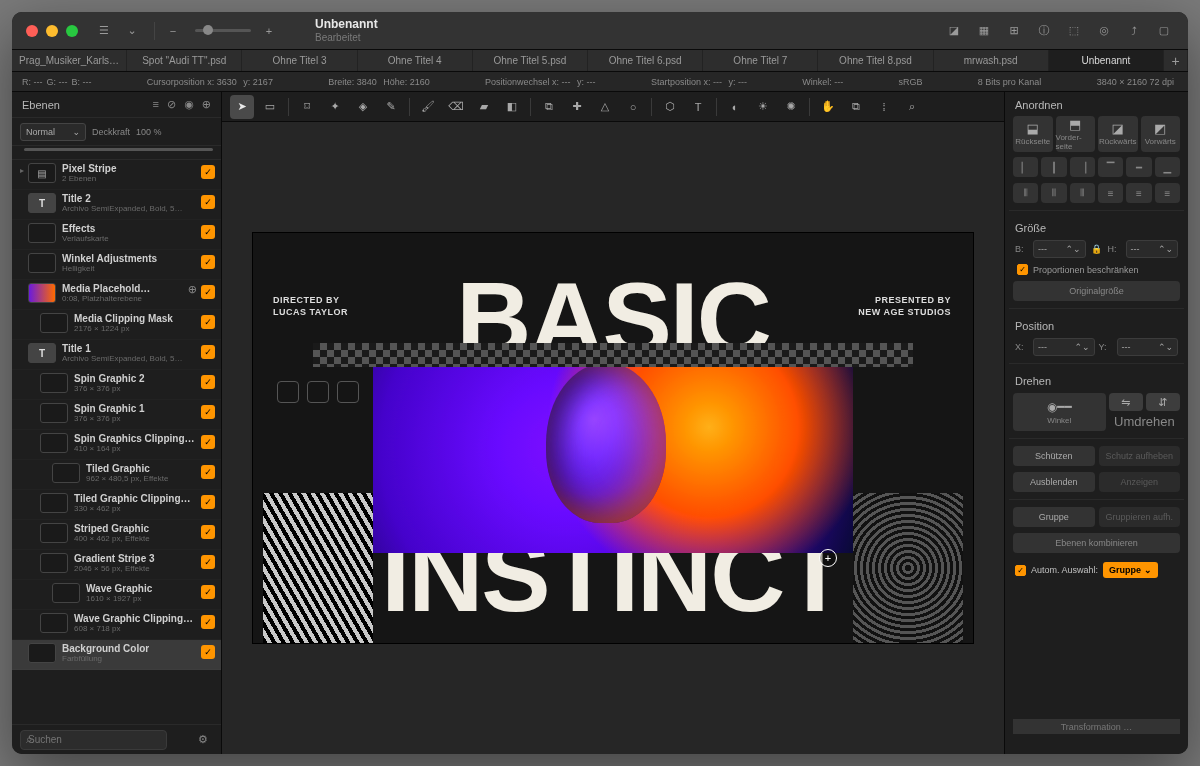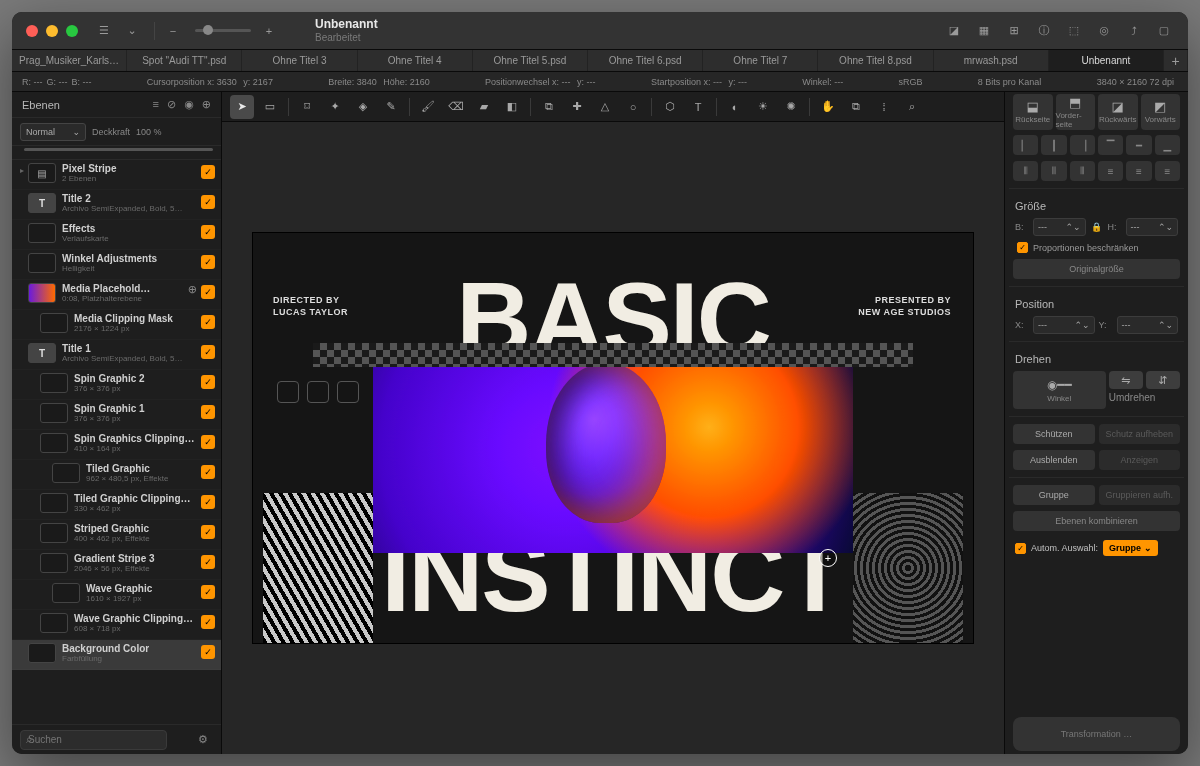--- a/index.html
+++ b/index.html
@@ -114,21 +114,21 @@
   .btn-pair .b.dim{color:#5a5a5a;background:#2b2b2b}
   .auto-row{display:flex;align-items:center;padding:6px 6px;gap:5px;font-size:9px;color:#c0c0c0}
   .pill{height:16px;background:var(--accent);border-radius:3px;padding:0 6px;display:flex;align-items:center;gap:3px;color:#000;font-size:9px;font-weight:600}
   .rot-seg{display:flex;gap:3px;padding:3px 4px}
   .rot-a{flex:1.3}
   .rot-b{flex:1}
   .rot-box{height:38px;background:var(--bg3);border-radius:4px;display:flex;flex-direction:column;align-items:center;justify-content:center;font-size:8px;color:#888;gap:2px}
   .rot-box .ic{font-size:12px;color:#aaa}
   .rot-half{display:flex;gap:3px}
   .rot-half .h{flex:1;height:18px;background:var(--bg4);border-radius:4px;display:flex;align-items:center;justify-content:center;font-size:11px;color:#aaa}
-  .bottom-btn{margin:3px 4px;height:34px;background:var(--bg3);border-radius:8px;display:flex;align-items:center;justify-content:center;font-size:9px;color:#777;margin-top:auto}
+  .bottom-btn{margin:20px 4px;height:15px;background:var(--bg3);border-radius:0;display:flex;align-items:center;justify-content:center;font-size:9px;color:#777;margin-top:auto}
   .sec-sep{height:1px;background:#2a2a2a;margin:4px 0}
 </style>
 </head>
 <body>
 
 <div class="window">
 
   <div class="titlebar">
     <div class="traffic">
       <div class="tl r"></div>
@@ -459,20 +459,21 @@
               <div>NEW AGE STUDIOS</div>
           </div>
           <div class="big-text bt2">INSTINCT</div>
           <div class="big-text bt1">BASIC</div>
           <div class="plus-cursor">+</div>
         </div>
       </div>
     </div>
 
     <div class="sidebar-r">
+      <div class="r-title">Anordnen</div>
       <div class="arr-row">
         <div class="arr-btn">
             <span class="ic">⬓</span>
             <span>Rückseite</span>
           </div>
         <div class="arr-btn">
             <span class="ic">⬒</span>
             <span>Vorder-
 seite</span>
           </div>
@@ -543,21 +544,21 @@
       <div class="rot-seg">
         <div class="rot-box rot-a">
             <span class="ic">◉━━</span>
             <span>Winkel</span>
           </div>
         <div class="rot-b">
           <div class="rot-half">
             <div class="h">⇋</div>
             <div class="h">⇵</div>
           </div>
-          <div style="font-size:10px;color:#888;padding-top:3px">Umdrehen</div>
+          <div style="text-align:center;font-size:13px;color:#888;padding-top:3px">Umdrehen</div>
         </div>
       </div>
 
       <div class="sec-sep"></div>
       <div class="btn-pair">
           <div class="b">Schützen</div>
           <div class="b dim">Schutz aufheben</div>
         </div>
       <div class="btn-pair">
           <div class="b">Ausblenden</div>

